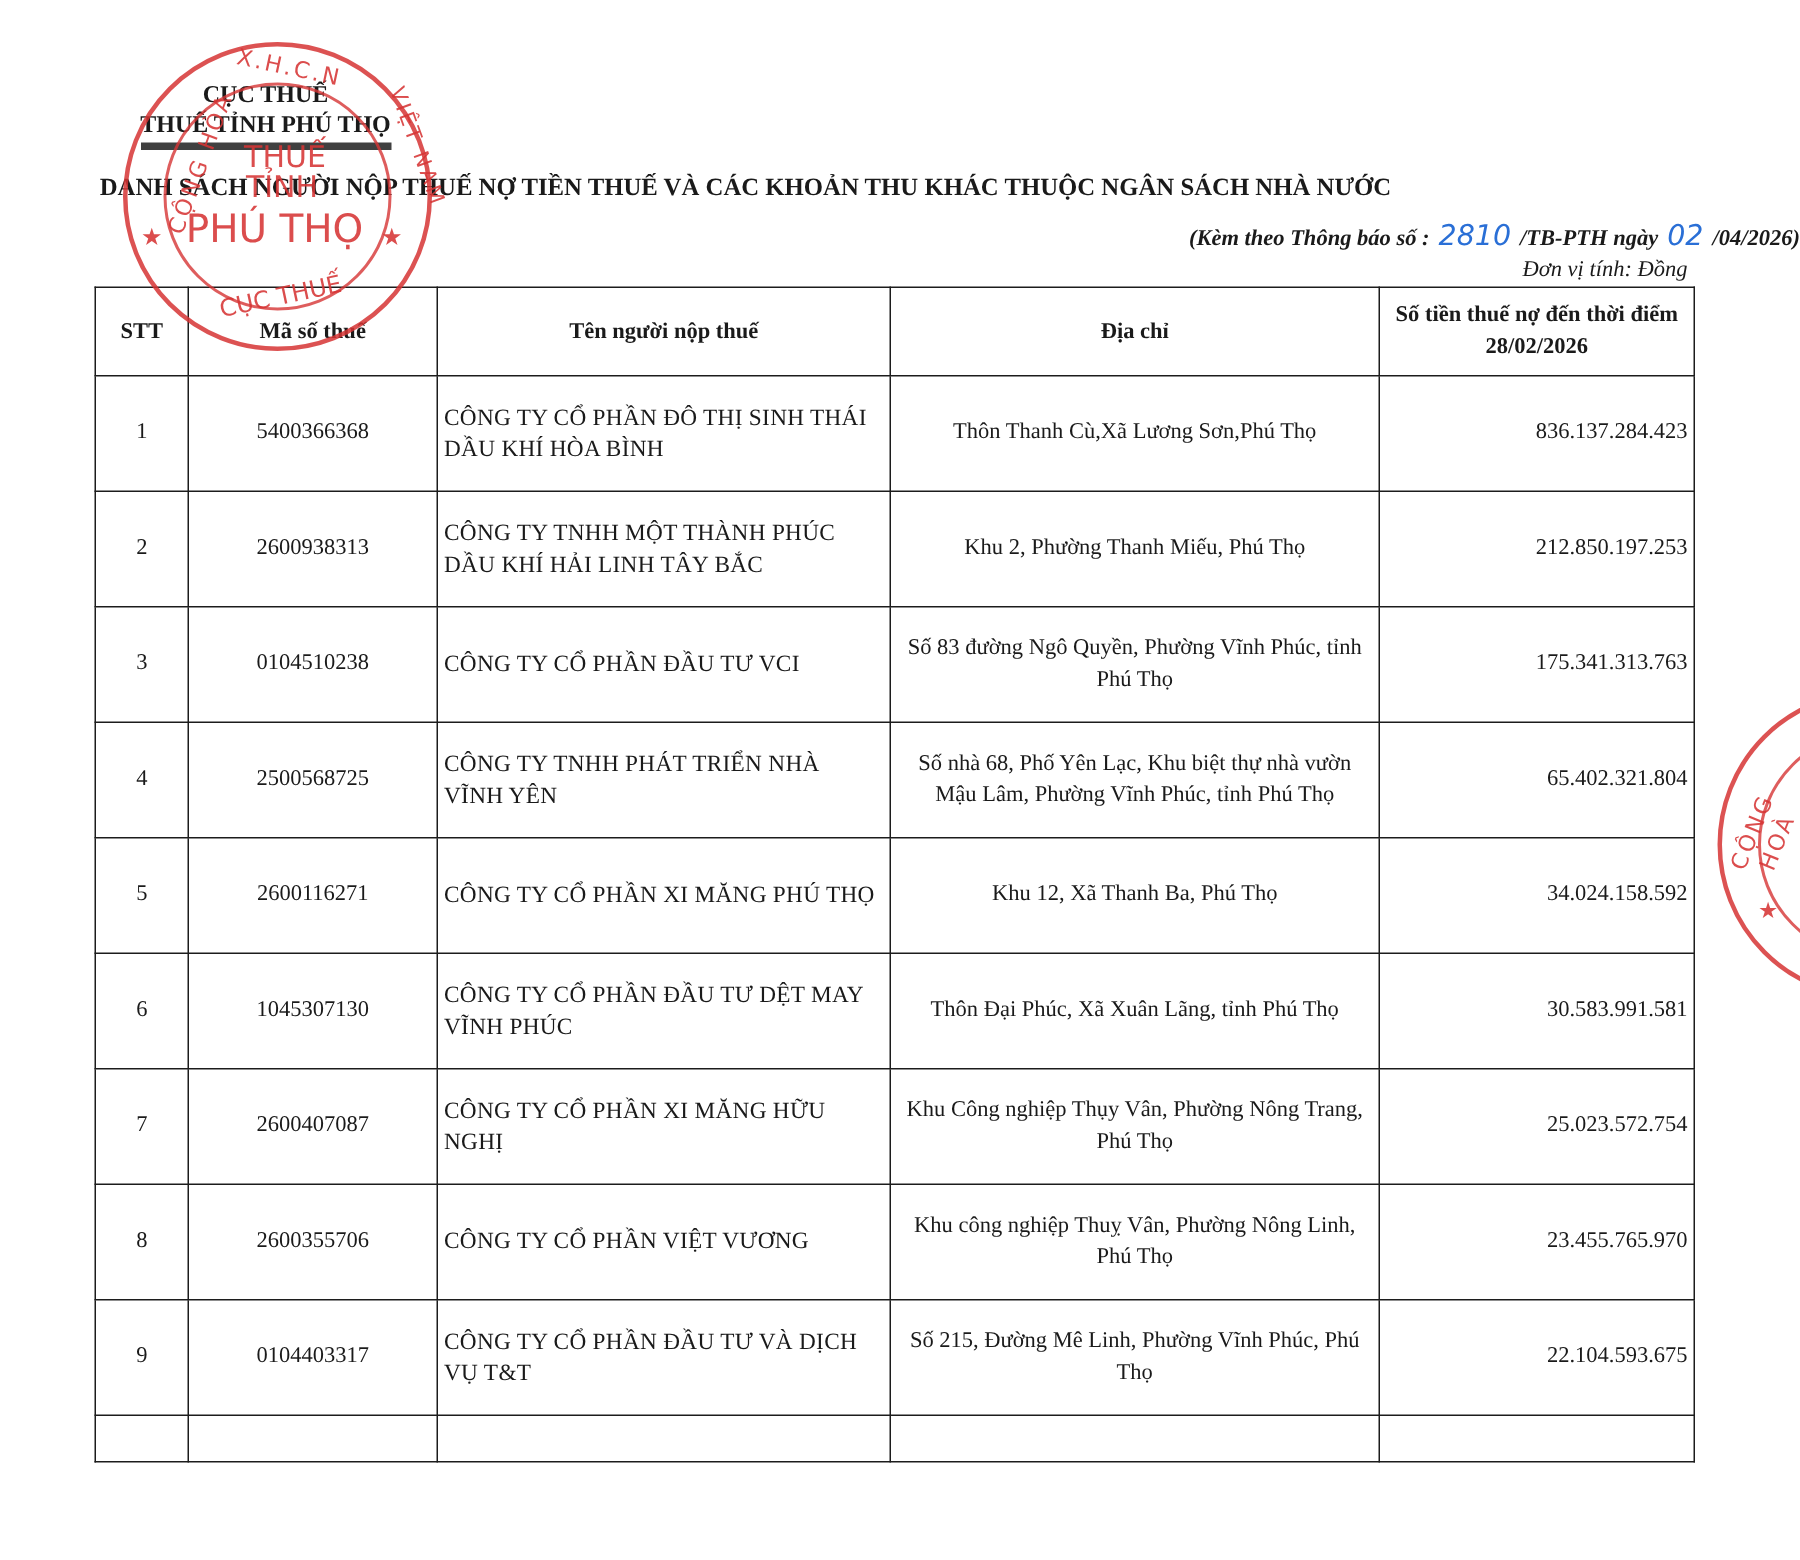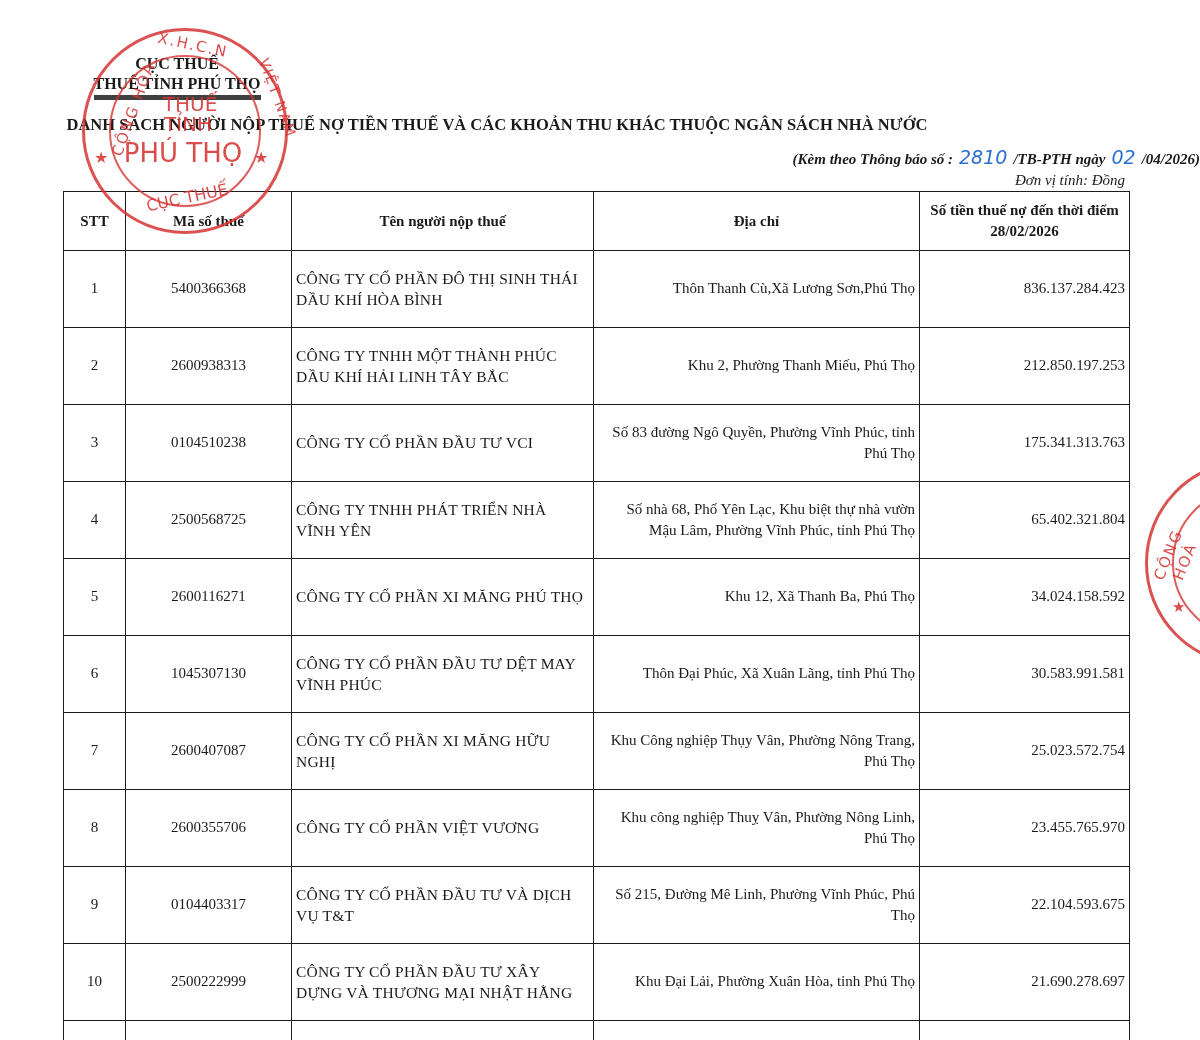--- a/index.html
+++ b/index.html
@@ -91,21 +91,21 @@
       text-align: center;
       font-size: 15px;
       line-height: 21px;
     }
     table.debt td {
       height: 76px;
       line-height: 21.5px;
     }
     td.c-stt, td.c-mst { text-align: center; }
     td.c-name { text-align: left; text-transform: none; font-size: 15.5px; letter-spacing: 0.2px; padding-left: 3px; }
-    td.c-addr { text-align: right; padding-left: 3px; }
+    td.c-addr { text-align: center; padding-left: 3px; }
     td.c-amt { text-align: right; padding-right: 3px; }
     tr.spacer td { height: 30px; }
 
     .stamp {
       position: absolute;
       border-radius: 50%;
       border: 3px solid rgba(214, 52, 52, 0.85);
       z-index: 4;
       pointer-events: none;
     }
@@ -240,27 +240,20 @@
       <td class="c-addr">Khu công nghiệp Thuỵ Vân, Phường Nông Linh, Phú Thọ</td>
       <td class="c-amt">23.455.765.970</td>
     </tr>
     <tr>
       <td class="c-stt">9</td>
       <td class="c-mst">0104403317</td>
       <td class="c-name">CÔNG TY CỔ PHẦN ĐẦU TƯ VÀ DỊCH VỤ T&amp;T</td>
       <td class="c-addr">Số 215, Đường Mê Linh, Phường Vĩnh Phúc, Phú Thọ</td>
       <td class="c-amt">22.104.593.675</td>
     </tr>
-    <tr>
-      <td class="c-stt">10</td>
-      <td class="c-mst">2500222999</td>
-      <td class="c-name">CÔNG TY CỔ PHẦN ĐẦU TƯ XÂY DỰNG VÀ THƯƠNG MẠI NHẬT HẰNG</td>
-      <td class="c-addr">Khu Đại Lải, Phường Xuân Hòa, tỉnh Phú Thọ</td>
-      <td class="c-amt">21.690.278.697</td>
-    </tr>
     <tr class="spacer">
       <td></td>
       <td></td>
       <td></td>
       <td></td>
       <td></td>
     </tr>
   </tbody>
 </table>
 

